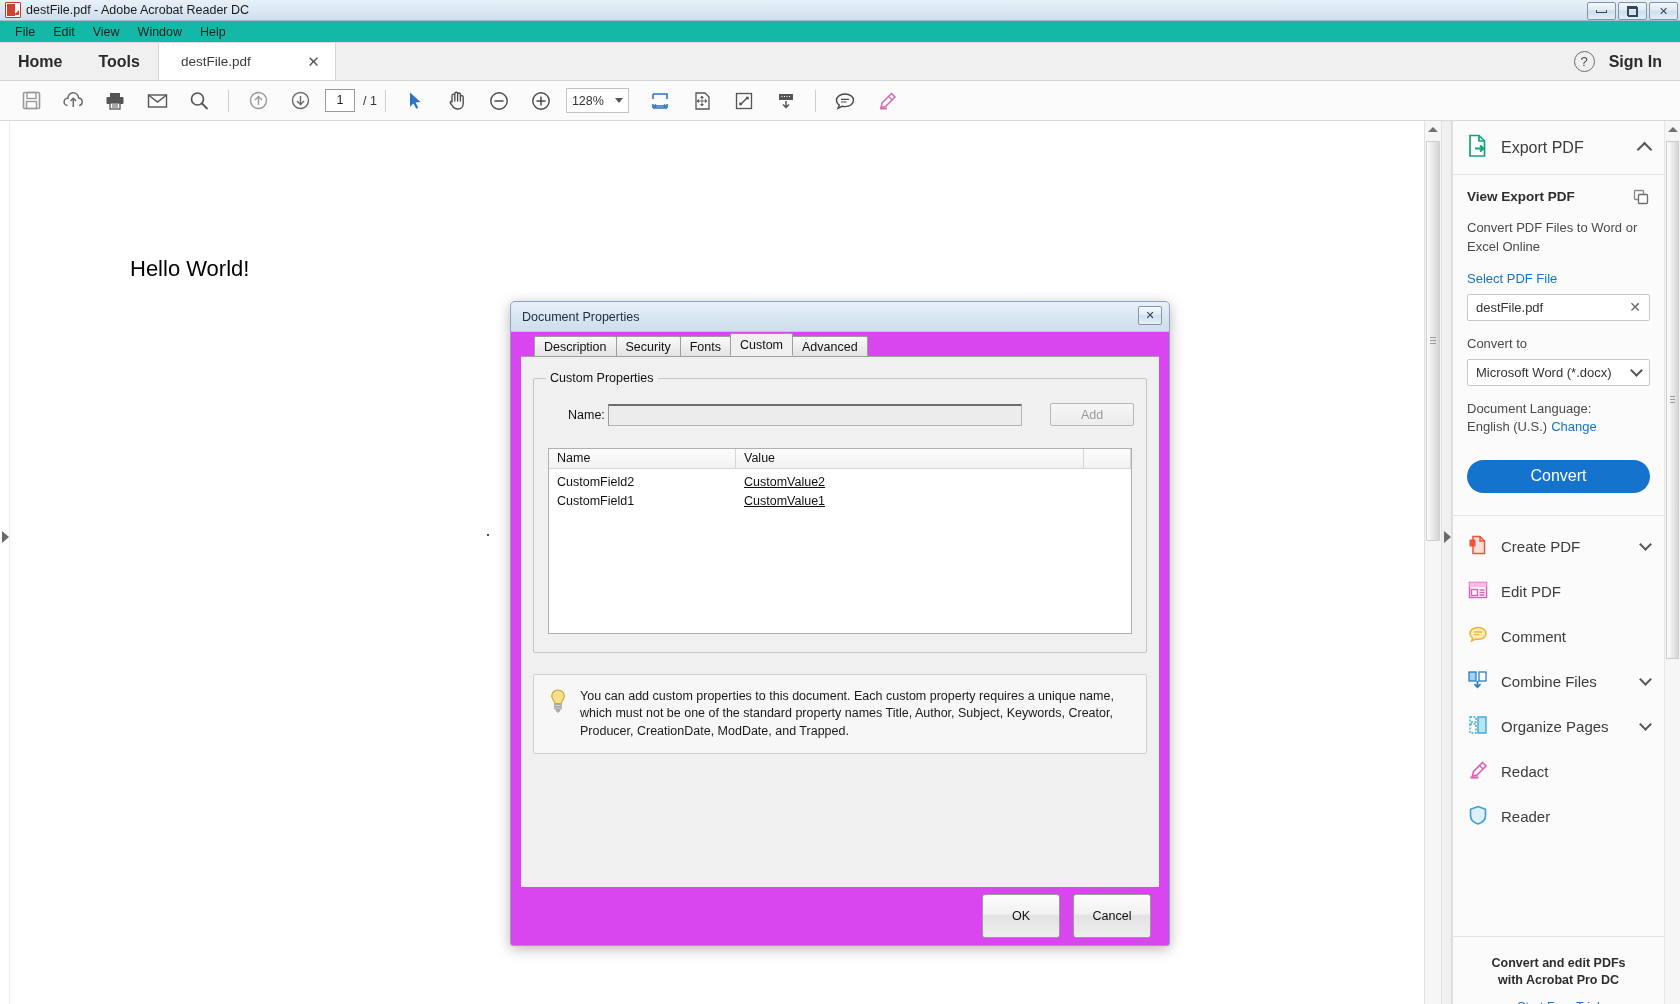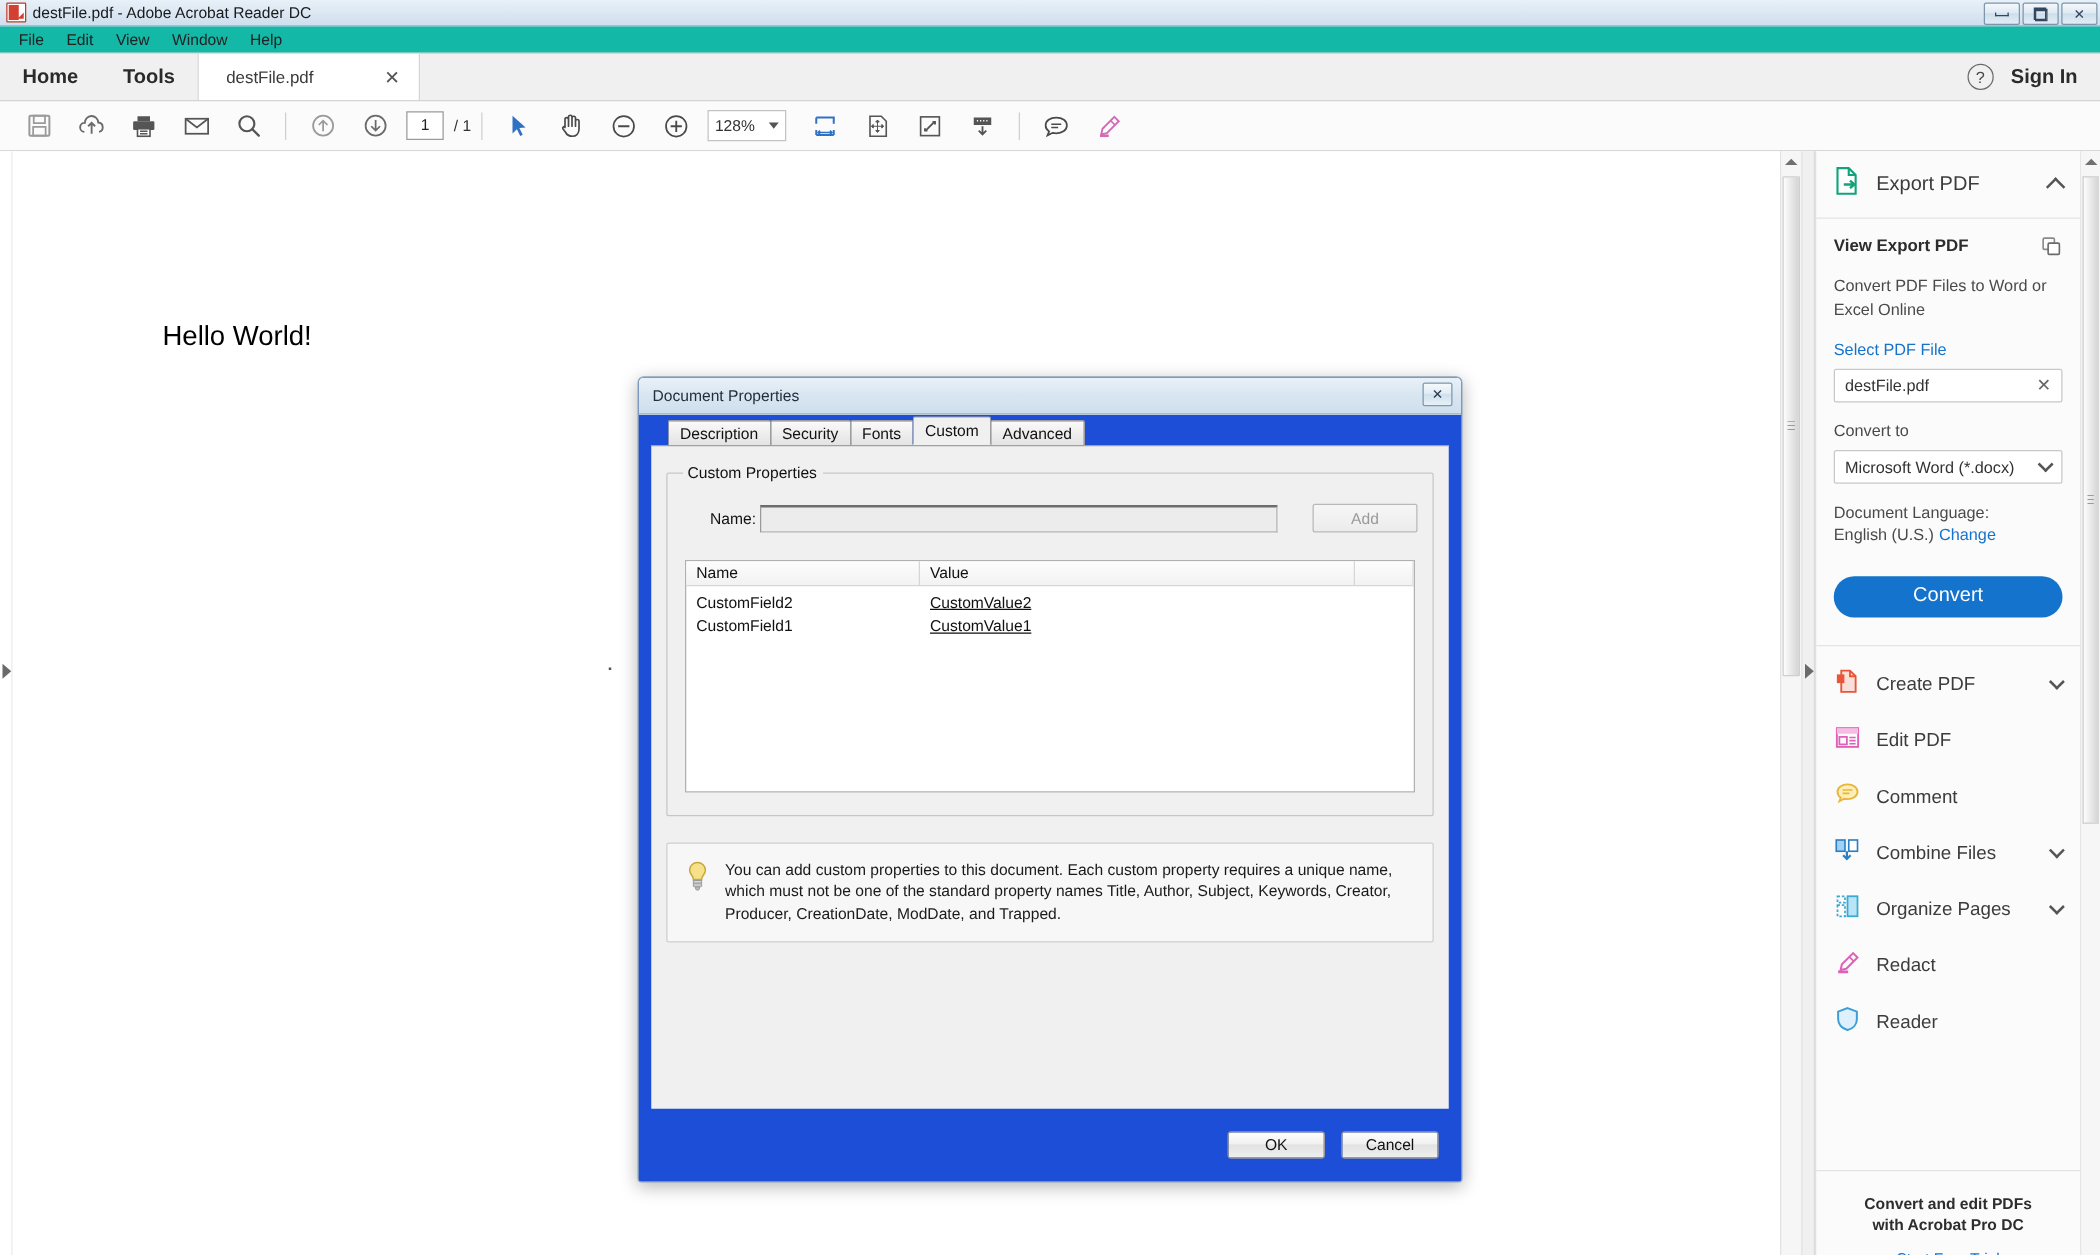--- a/index.html
+++ b/index.html
@@ -282,21 +282,21 @@
   #rp-thumb .grip {
     position: absolute; left: 3px; right: 3px; top: 50%; margin-top: -4px; height: 8px;
     background: repeating-linear-gradient(to bottom, #9b9b9b 0 1px, transparent 1px 3px);
   }
 
   
   #dialog {
     position: absolute;
     left: 510px; top: 180px;
     width: 660px; height: 645px;
-    background: #1d4ed8;
+    background: #d946ef;
     border: 1px solid #8ca5bb;
     border-radius: 5px 5px 3px 3px;
     box-shadow: 0 3px 14px rgba(0,0,0,0.28);
     z-index: 50;
     display: flex; flex-direction: column;
   }
   #dlg-title {
     height: 30px;
     background: linear-gradient(to bottom, #e9f1f8 0%, #dae7f2 45%, #cedeec 100%);
     border-bottom: 1px solid #b9cadb;
@@ -402,21 +402,21 @@
     display: flex; gap: 12px;
     padding: 13px 14px;
   }
   #hint-text { font-size: 12.5px; color: #1a1a1a; line-height: 1.38; }
   #dlg-footer {
     height: 58px;
     display: flex; align-items: center; justify-content: flex-end;
     gap: 13px; padding-right: 18px;
   }
   .fbtn {
-    width: 78px; height: 22px;
+    width: 78px; height: 44px;
     border: 1px solid #999; border-radius: 3px;
     background: linear-gradient(to bottom, #fdfdfd 0%, #f1f1f1 45%, #e2e2e2 50%, #efefef 100%);
     font-size: 12.5px; color: #111;
     display: flex; align-items: center; justify-content: center;
   }
 </style>
 </head>
 <body>
 
 <div id="win-titlebar">

